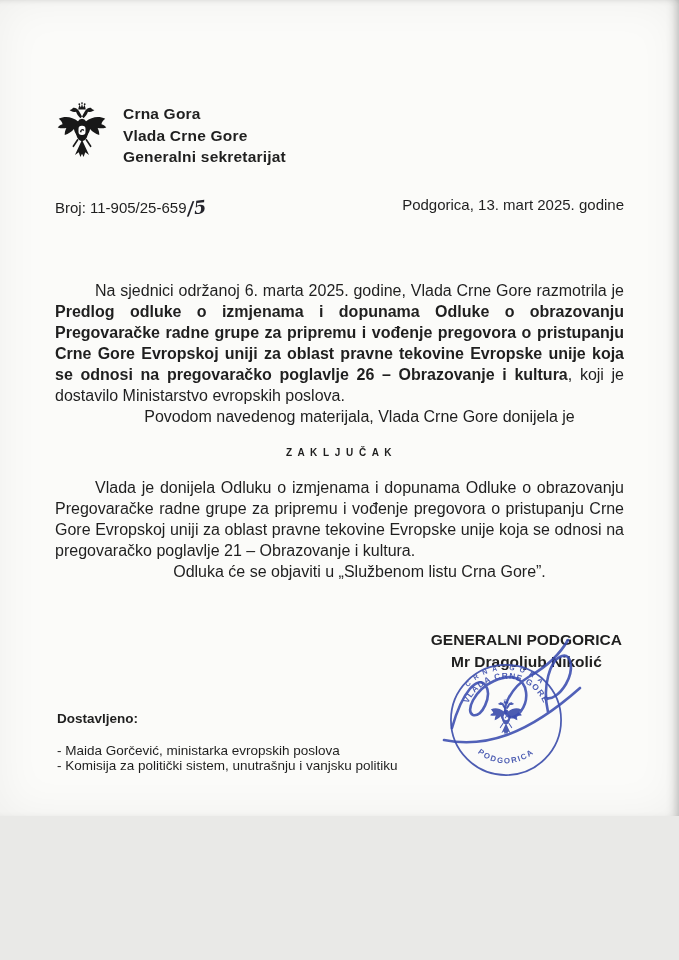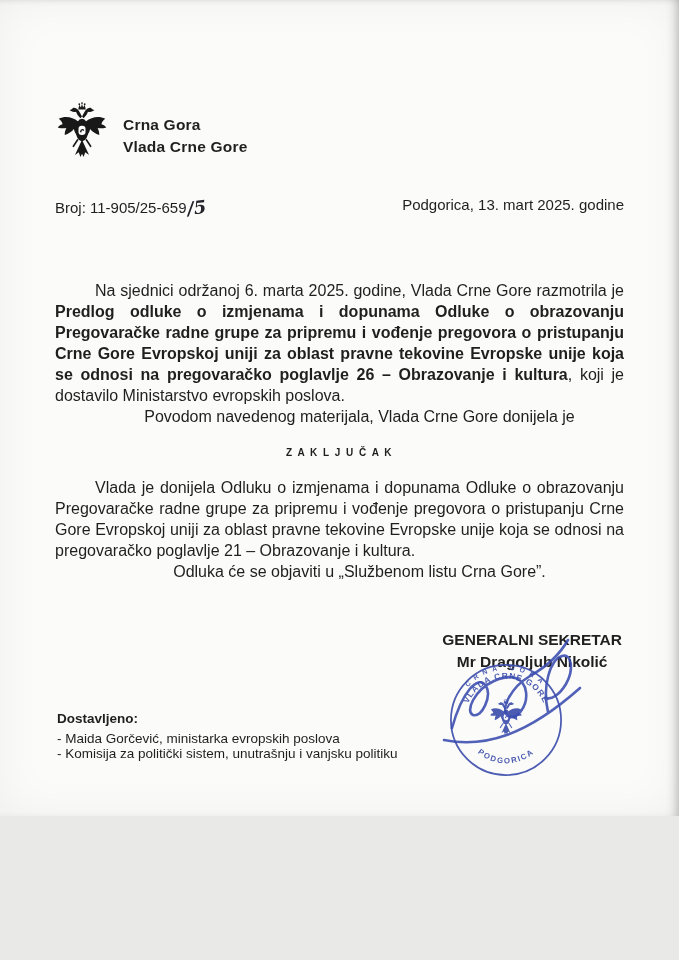--- a/index.html
+++ b/index.html
@@ -37,21 +37,21 @@
   .para { text-align:justify; text-indent:40px; }
   .tail { text-align:center; text-indent:40px; }
   .conclusion-heading {
     font-size:10px; font-weight:bold; text-align:center;
     letter-spacing:1.5px; margin:15px 0 14px 0;
   }
   
   .signature-block { position:absolute; top:629px; right:57px; text-align:center; font-weight:bold; font-size:15.5px; line-height:22px; }
   
   .distribution { position:absolute; top:711px; left:57px; font-size:13.5px; line-height:15.5px; }
-  .dist-label { font-weight:bold; margin-bottom:4px; }
+  .dist-label { font-weight:bold; margin-bottom:16px; }
   
   .stamp-wrap { position:absolute; top:661px; left:447px; width:118px; height:118px; opacity:0.93; }
   .stamp-svg { width:118px; height:118px; color:#3f51ad; display:block; }
   .stamp-text { fill:#3f51ad; font-family:"Liberation Sans", sans-serif; font-weight:bold; }
   .signature-ink { position:absolute; top:628px; left:428px; width:182px; height:152px; pointer-events:none; }
 </style>
 </head>
 <body>
 
 <svg width="0" height="0" style="position:absolute" aria-hidden="true">
@@ -76,38 +76,39 @@
 
 <div class="page">
 
   <header class="letterhead">
     <svg class="emblem-svg" viewBox="0 0 100 124">
       <use href="#eagle-emblem"></use>
     </svg>
     <div class="letterhead-text">
       <div>Crna Gora</div>
       <div>Vlada Crne Gore</div>
+      <div>Generalni sekretarijat</div>
     </div>
   </header>
 
   <div class="meta-row">
     <div><span>Broj: 11-905/25-659</span><span class="handwritten">/5</span></div>
     <div>Podgorica, 13. mart 2025. godine</div>
   </div>
 
   <main class="body-text">
     <p class="para"><span>Na sjednici održanoj 6. marta 2025. godine, Vlada Crne Gore razmotrila je </span><b>Predlog odluke o izmjenama i dopunama Odluke o obrazovanju Pregovaračke radne grupe za pripremu i vođenje pregovora o pristupanju Crne Gore Evropskoj uniji za oblast pravne tekovine Evropske unije koja se odnosi na pregovaračko poglavlje 26 – Obrazovanje i kultura</b><span>, koji je dostavilo Ministarstvo evropskih poslova.</span></p>
     <p class="tail">Povodom navedenog materijala, Vlada Crne Gore donijela je</p>
     <h2 class="conclusion-heading">Z A K L J U Č A K</h2>
     <p class="para">Vlada je donijela Odluku o izmjenama i dopunama Odluke o obrazovanju Pregovaračke radne grupe za pripremu i vođenje pregovora o pristupanju Crne Gore Evropskoj uniji za oblast pravne tekovine Evropske unije koja se odnosi na pregovaračko poglavlje 21 – Obrazovanje i kultura.</p>
     <p class="tail">Odluka će se objaviti u „Službenom listu Crna Gore”.</p>
   </main>
 
   <div class="signature-block">
-    <div>GENERALNI SEKRETAR</div>
+    <div>GENERALNI PODGORICA</div>
     <div>Mr Dragoljub Nikolić</div>
   </div>
 
   <div class="stamp-wrap">
     <svg class="stamp-svg" viewBox="0 0 120 120">
       <circle cx="60" cy="60" r="56" fill="none" stroke="#3f51ad" stroke-width="1.8"></circle>
       <defs>
         <path id="stamp-arc-outer" d="M 9,60 A 51,51 0 0 1 111,60"></path>
         <path id="stamp-arc-top" d="M 18,60 A 42,42 0 0 1 102,60"></path>
         <path id="stamp-arc-bottom" d="M 16,60 A 44,44 0 0 0 104,60"></path>

